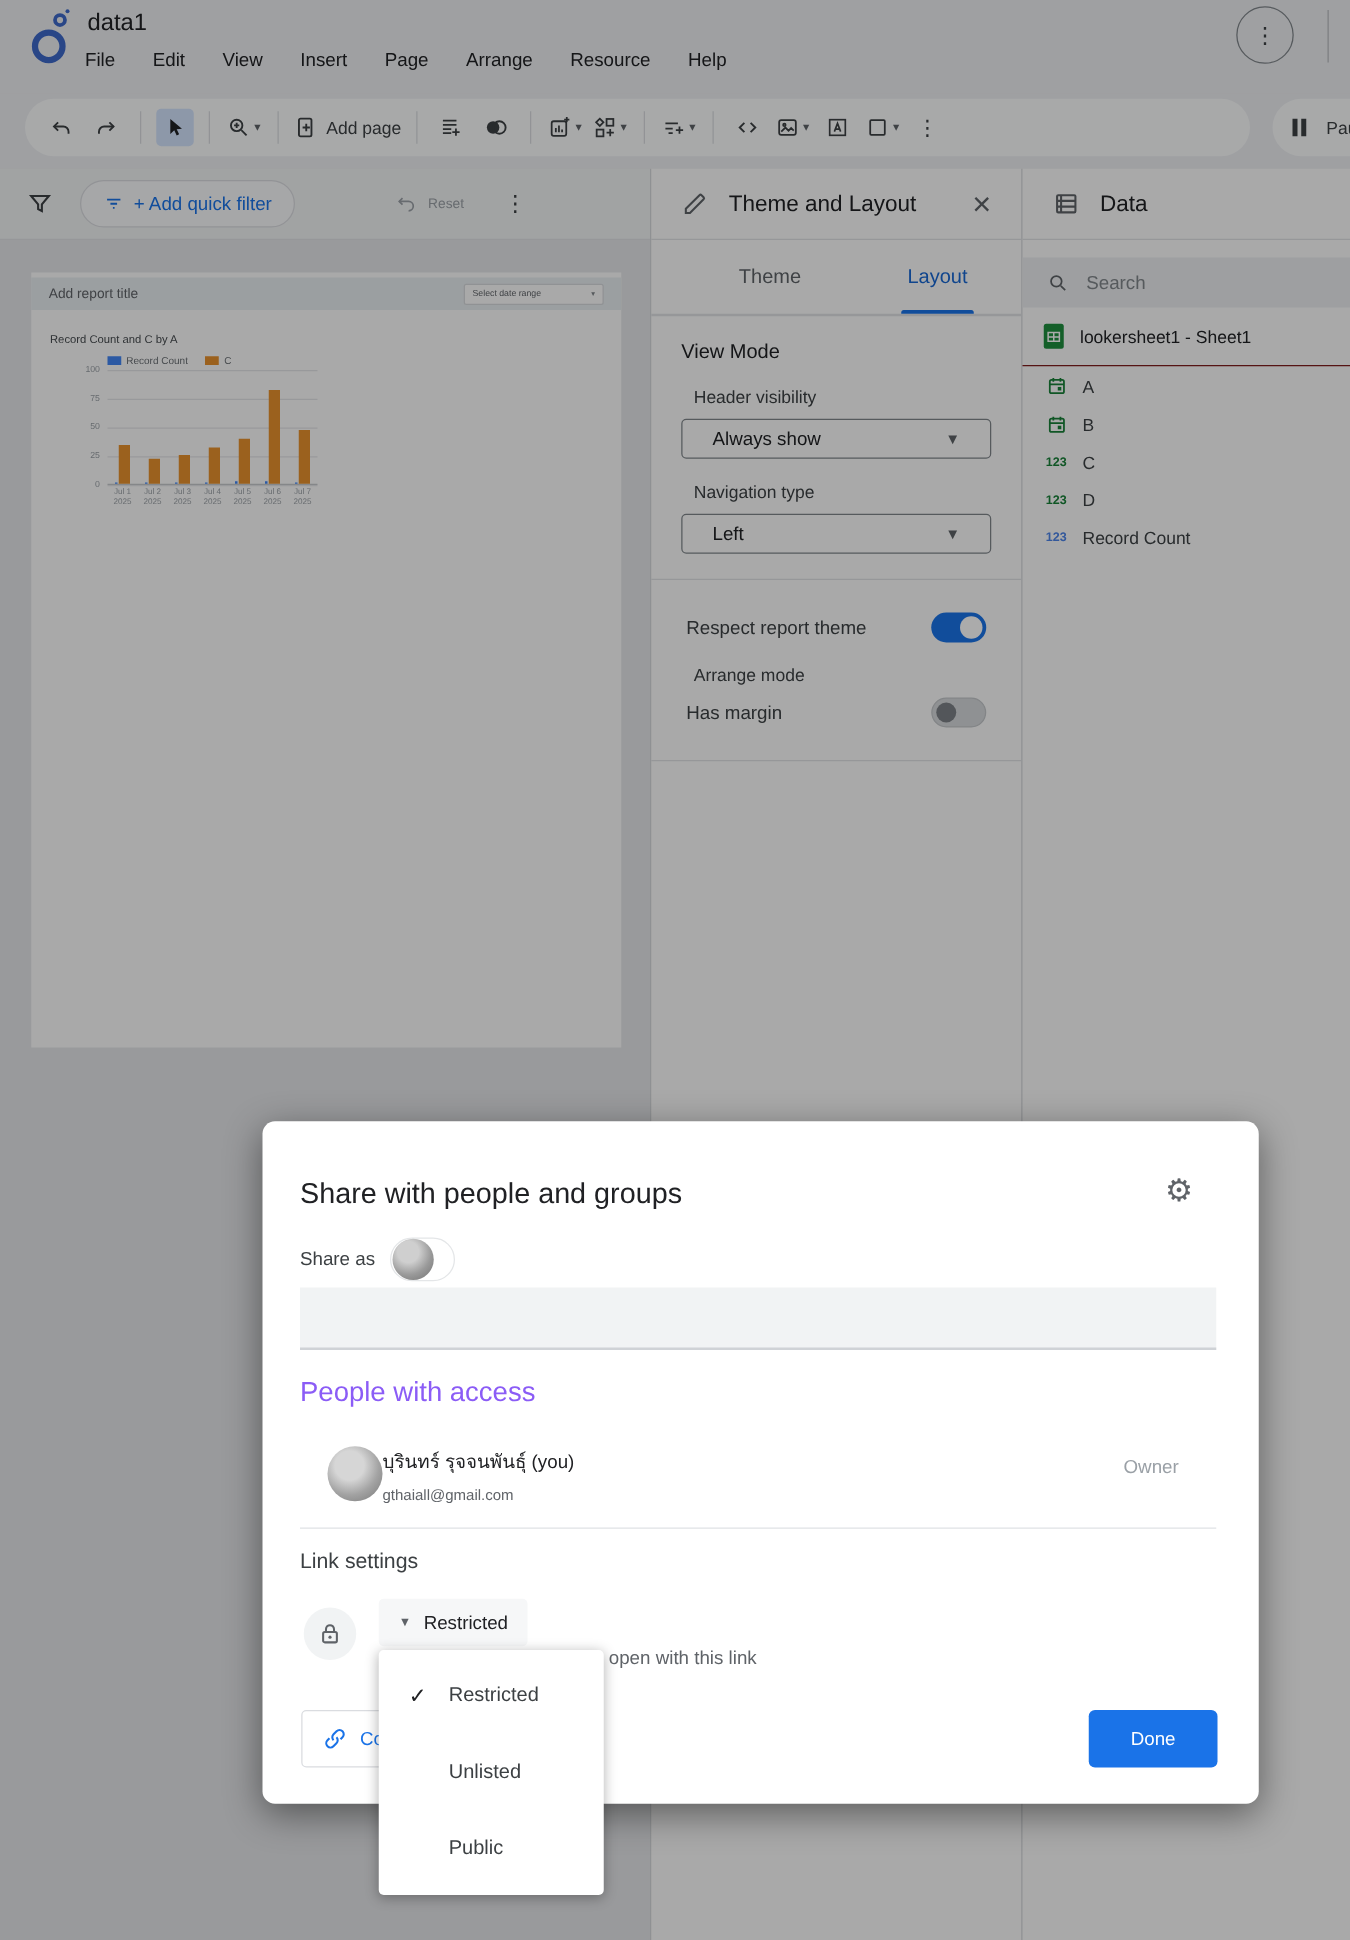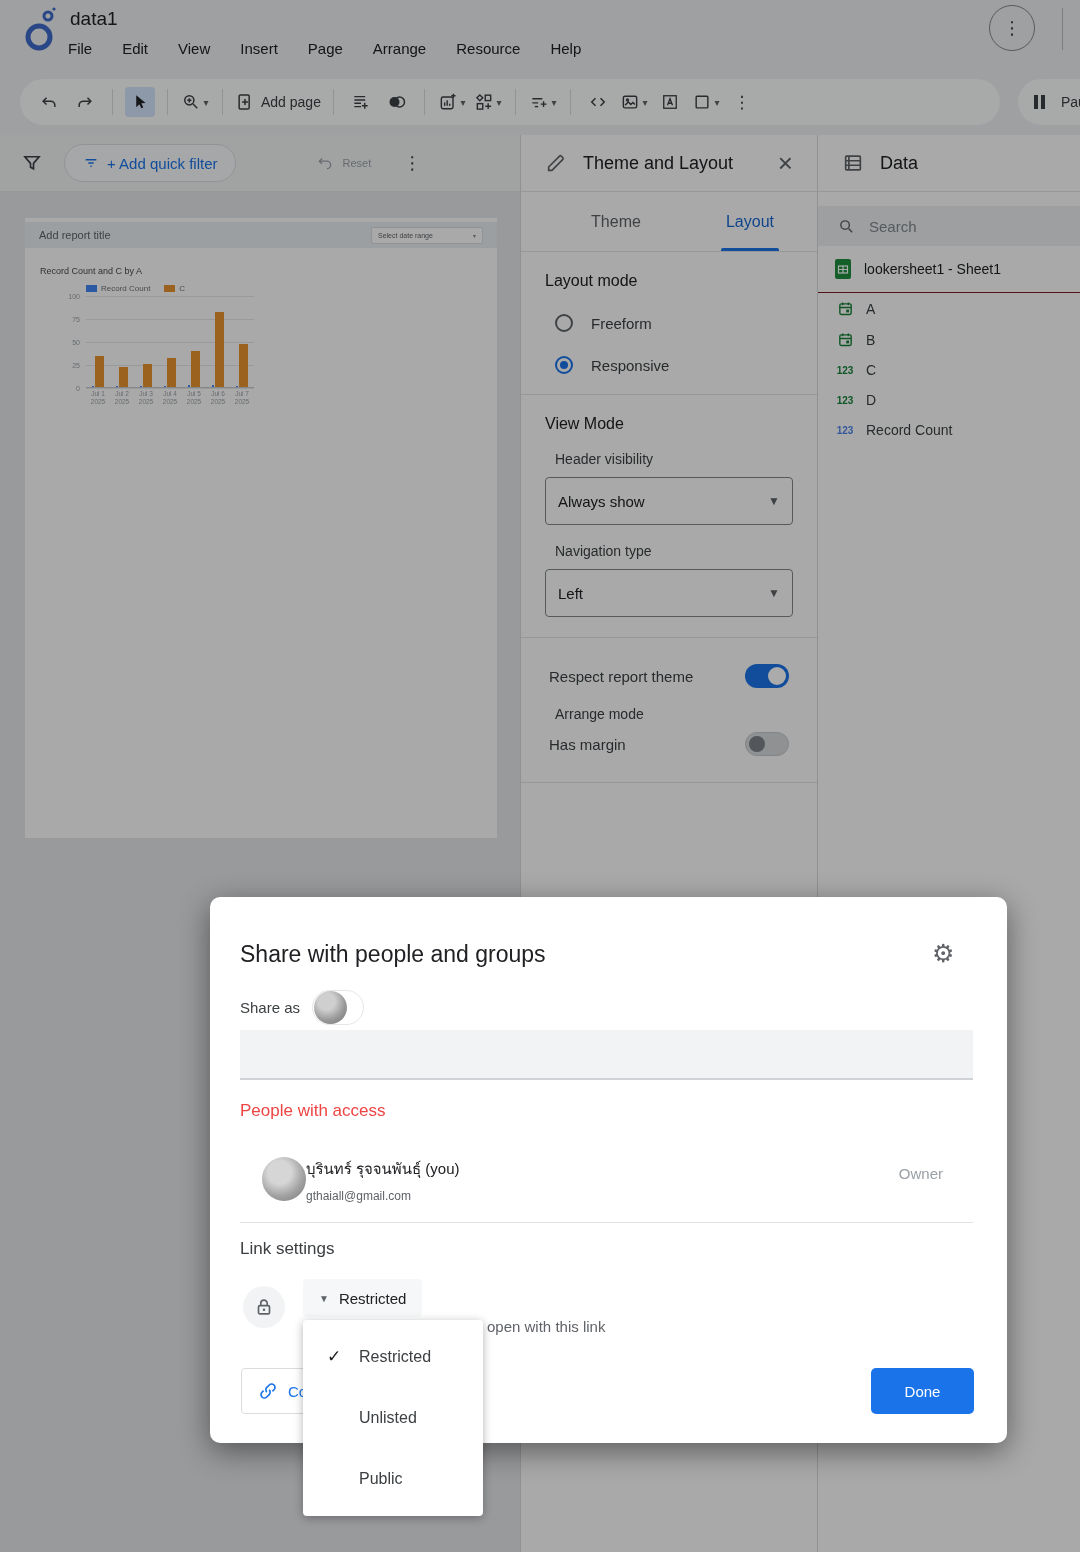--- a/index.html
+++ b/index.html
@@ -83,22 +83,22 @@
   .tab.active::after{content:"";position:absolute;left:28%;right:28%;bottom:0;height:3px;background:#1a73e8;border-radius:2px 2px 0 0;}
 
   .section{padding:20px 24px;}
   .sec-label{font-size:16px;color:#202124;}
   .radio-row{display:flex;align-items:center;gap:18px;margin-top:24px;padding-left:10px;font-size:15px;color:#3c4043;}
   .radio{width:18px;height:18px;border:2px solid #5f6368;border-radius:50%;position:relative;}
   .radio.sel{border-color:#1a73e8;}
   .radio.sel::after{content:"";position:absolute;left:3px;top:3px;width:8px;height:8px;border-radius:50%;background:#1a73e8;}
   .hr{height:1px;background:#e0e2e5;}
   .sub-label{font-size:14px;color:#3c4043;margin:18px 0 10px 10px;}
-  .select{height:48px;border:1px solid #80868b;border-radius:4px;display:flex;align-items:center;
-    justify-content:space-between;padding:0 12px;font-size:15px;color:#202124;}
+  .select{height:32px;border:1px solid #80868b;border-radius:4px;display:flex;align-items:center;
+    justify-content:space-between;padding:0 24px;font-size:15px;color:#202124;}
   .select .car{color:#5f6368;font-size:12px;}
   .toggle-row{display:flex;align-items:center;justify-content:space-between;margin:6px 4px;}
   .toggle-row .lbl{font-size:15px;color:#3c4043;}
   .toggle{width:44px;height:24px;border-radius:13px;position:relative;}
   .toggle.on{background:#1a73e8;}
   .toggle.on::after{content:"";position:absolute;right:3px;top:3px;width:18px;height:18px;border-radius:50%;background:#fff;}
   .toggle.off{background:#d5d8db;border:1px solid #c3c6c9;}
   .toggle.off::after{content:"";position:absolute;left:3px;top:3px;width:16px;height:16px;border-radius:50%;background:#7c8186;}
 
   .search-strip{height:40px;background:#eceef0;display:flex;align-items:center;gap:12px;padding:0 20px;margin-top:14px;}
@@ -117,21 +117,21 @@
   .scrim{position:absolute;inset:0;background:rgba(0,0,0,0.33);z-index:40;}
   .modal{position:absolute;left:210px;top:897px;width:797px;height:546px;background:#fff;border-radius:10px;
     box-shadow:0 8px 30px rgba(0,0,0,.45);z-index:50;}
   .m-title{position:absolute;left:30px;top:44px;font-size:23px;color:#202124;}
   .gear{position:absolute;left:722px;top:44px;font-size:25px;color:#5f6368;line-height:1;}
   .share-as{position:absolute;left:30px;top:93px;display:flex;align-items:center;gap:12px;font-size:15px;color:#3c4043;}
   .avatar-pill{width:52px;height:35px;border:1px solid #e4e6e8;background:#fff;border-radius:18px;display:flex;align-items:center;padding-left:1px;}
   .avatar{width:33px;height:33px;border-radius:50%;background:radial-gradient(circle at 38% 32%,#cfcfcf 0 28%,#9a9a9a 60%,#6f6f6f);}
   .share-input{position:absolute;left:30px;top:133px;width:733px;height:50px;background:#f1f3f4;
     border:none;border-bottom:2px solid #cfd2d6;outline:none;font-size:15px;padding:0 14px;font-family:inherit;}
-  .pwa-label{position:absolute;left:30px;top:204px;font-size:17px;color:#ef4444;}
+  .pwa-label{position:absolute;left:30px;top:204px;font-size:22px;color:#8b5cf6;}
   .person{position:absolute;left:52px;top:260px;display:flex;}
   .p-avatar{width:44px;height:44px;border-radius:50%;background:radial-gradient(circle at 40% 35%,#d6d6d6 0 30%,#a3a3a3 60%,#757575);}
   .p-name{font-size:15px;color:#202124;}
   .p-email{font-size:12px;color:#5f6368;margin-top:8px;}
   .owner{position:absolute;right:64px;top:268px;font-size:15px;color:#9aa0a6;}
   .m-hr{position:absolute;left:30px;right:34px;top:325px;height:1px;background:#e0e2e5;}
   .ls-label{position:absolute;left:30px;top:342px;font-size:17px;color:#3c4043;}
   .lock-circle{position:absolute;left:33px;top:389px;width:42px;height:42px;border-radius:50%;background:#f1f3f4;
     display:flex;align-items:center;justify-content:center;}
   .restrict-trigger{position:absolute;left:93px;top:382px;height:38px;background:#f6f7f8;border-radius:4px;
@@ -396,31 +396,20 @@
       <svg width="22" height="22" viewBox="0 0 24 24" fill="none" stroke="#5f6368" stroke-width="1.8">
           <path d="M4 20v-3.6L15.9 4.5a1.3 1.3 0 0 1 1.8 0l1.8 1.8a1.3 1.3 0 0 1 0 1.8L7.6 20z"></path>
         </svg>
       <span class="panel-title">Theme and Layout</span>
       <span class="close-x">×</span>
     </div>
     <div class="tabs">
       <div class="tab">Theme</div>
       <div class="tab active">Layout</div>
     </div>
-    <div class="section">
-      <div class="sec-label">Layout mode</div>
-      <div class="radio-row">
-        <span class="radio"></span>
-        <span>Freeform</span>
-      </div>
-      <div class="radio-row">
-        <span class="radio sel"></span>
-        <span>Responsive</span>
-      </div>
-    </div>
     <div class="hr"></div>
     <div class="section">
       <div class="sec-label">View Mode</div>
       <div class="sub-label">Header visibility</div>
       <div class="select">
         <span>Always show</span>
         <span class="car">▼</span>
       </div>
       <div class="sub-label">Navigation type</div>
       <div class="select">

